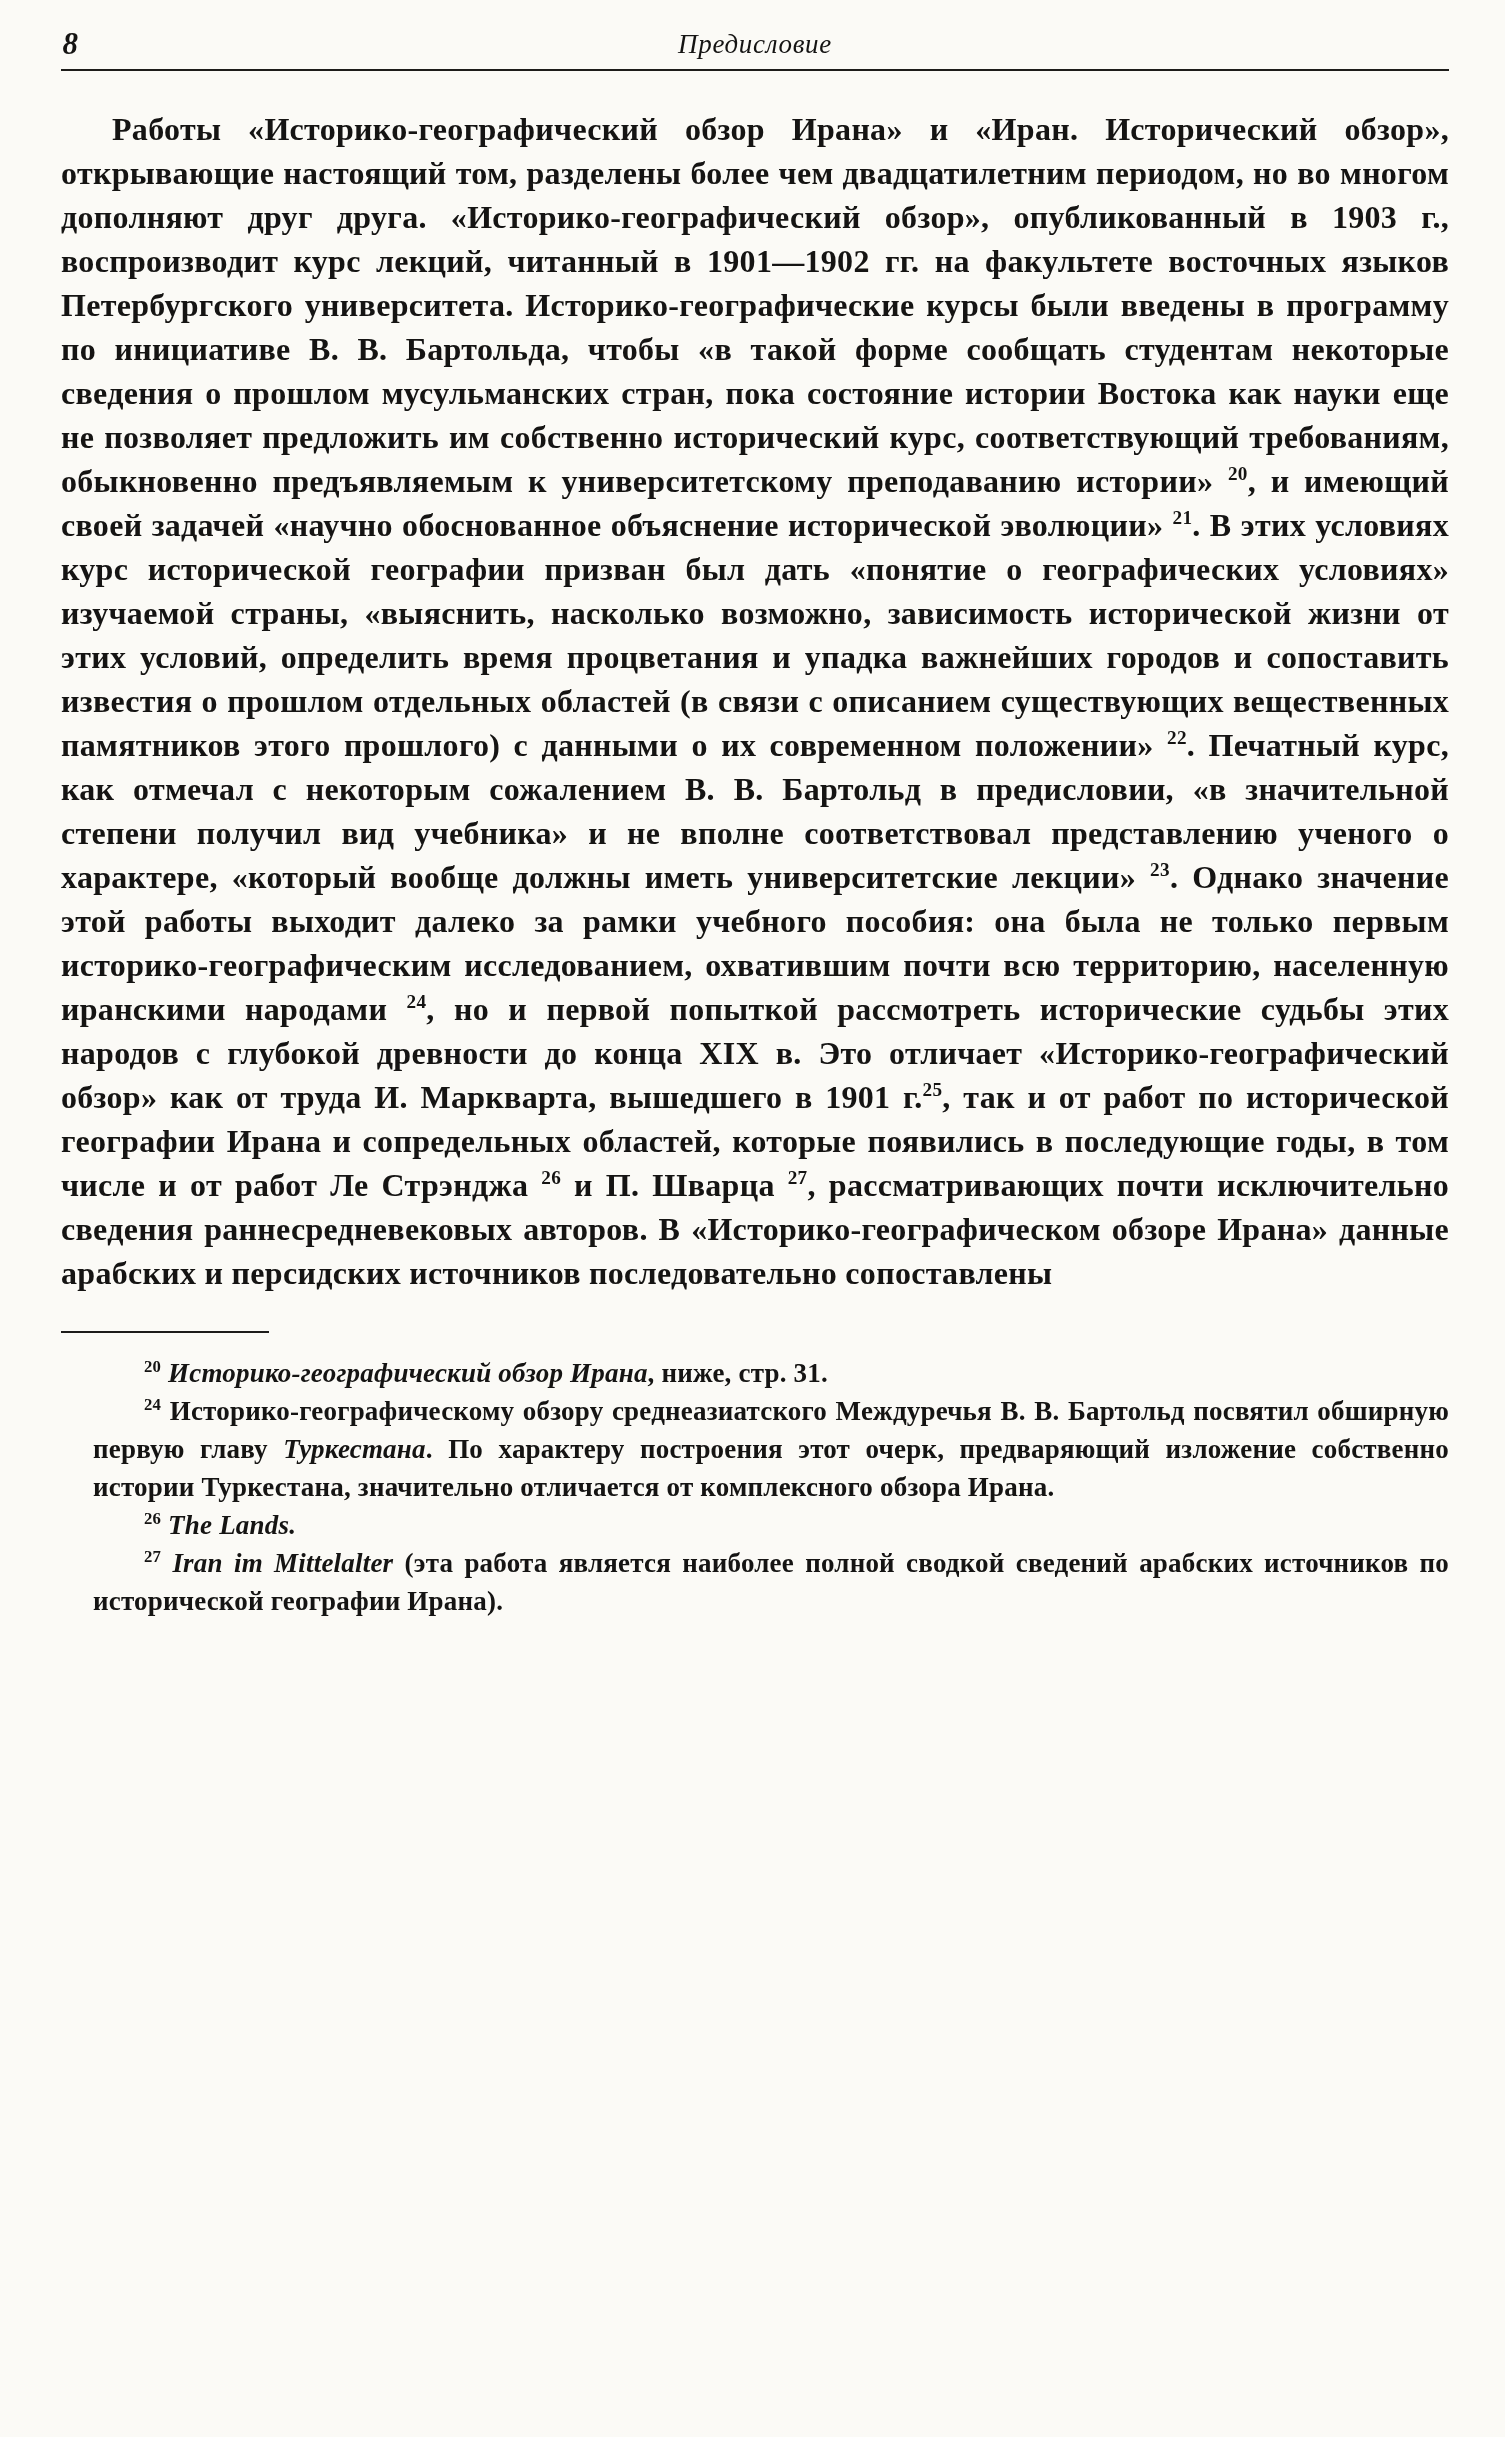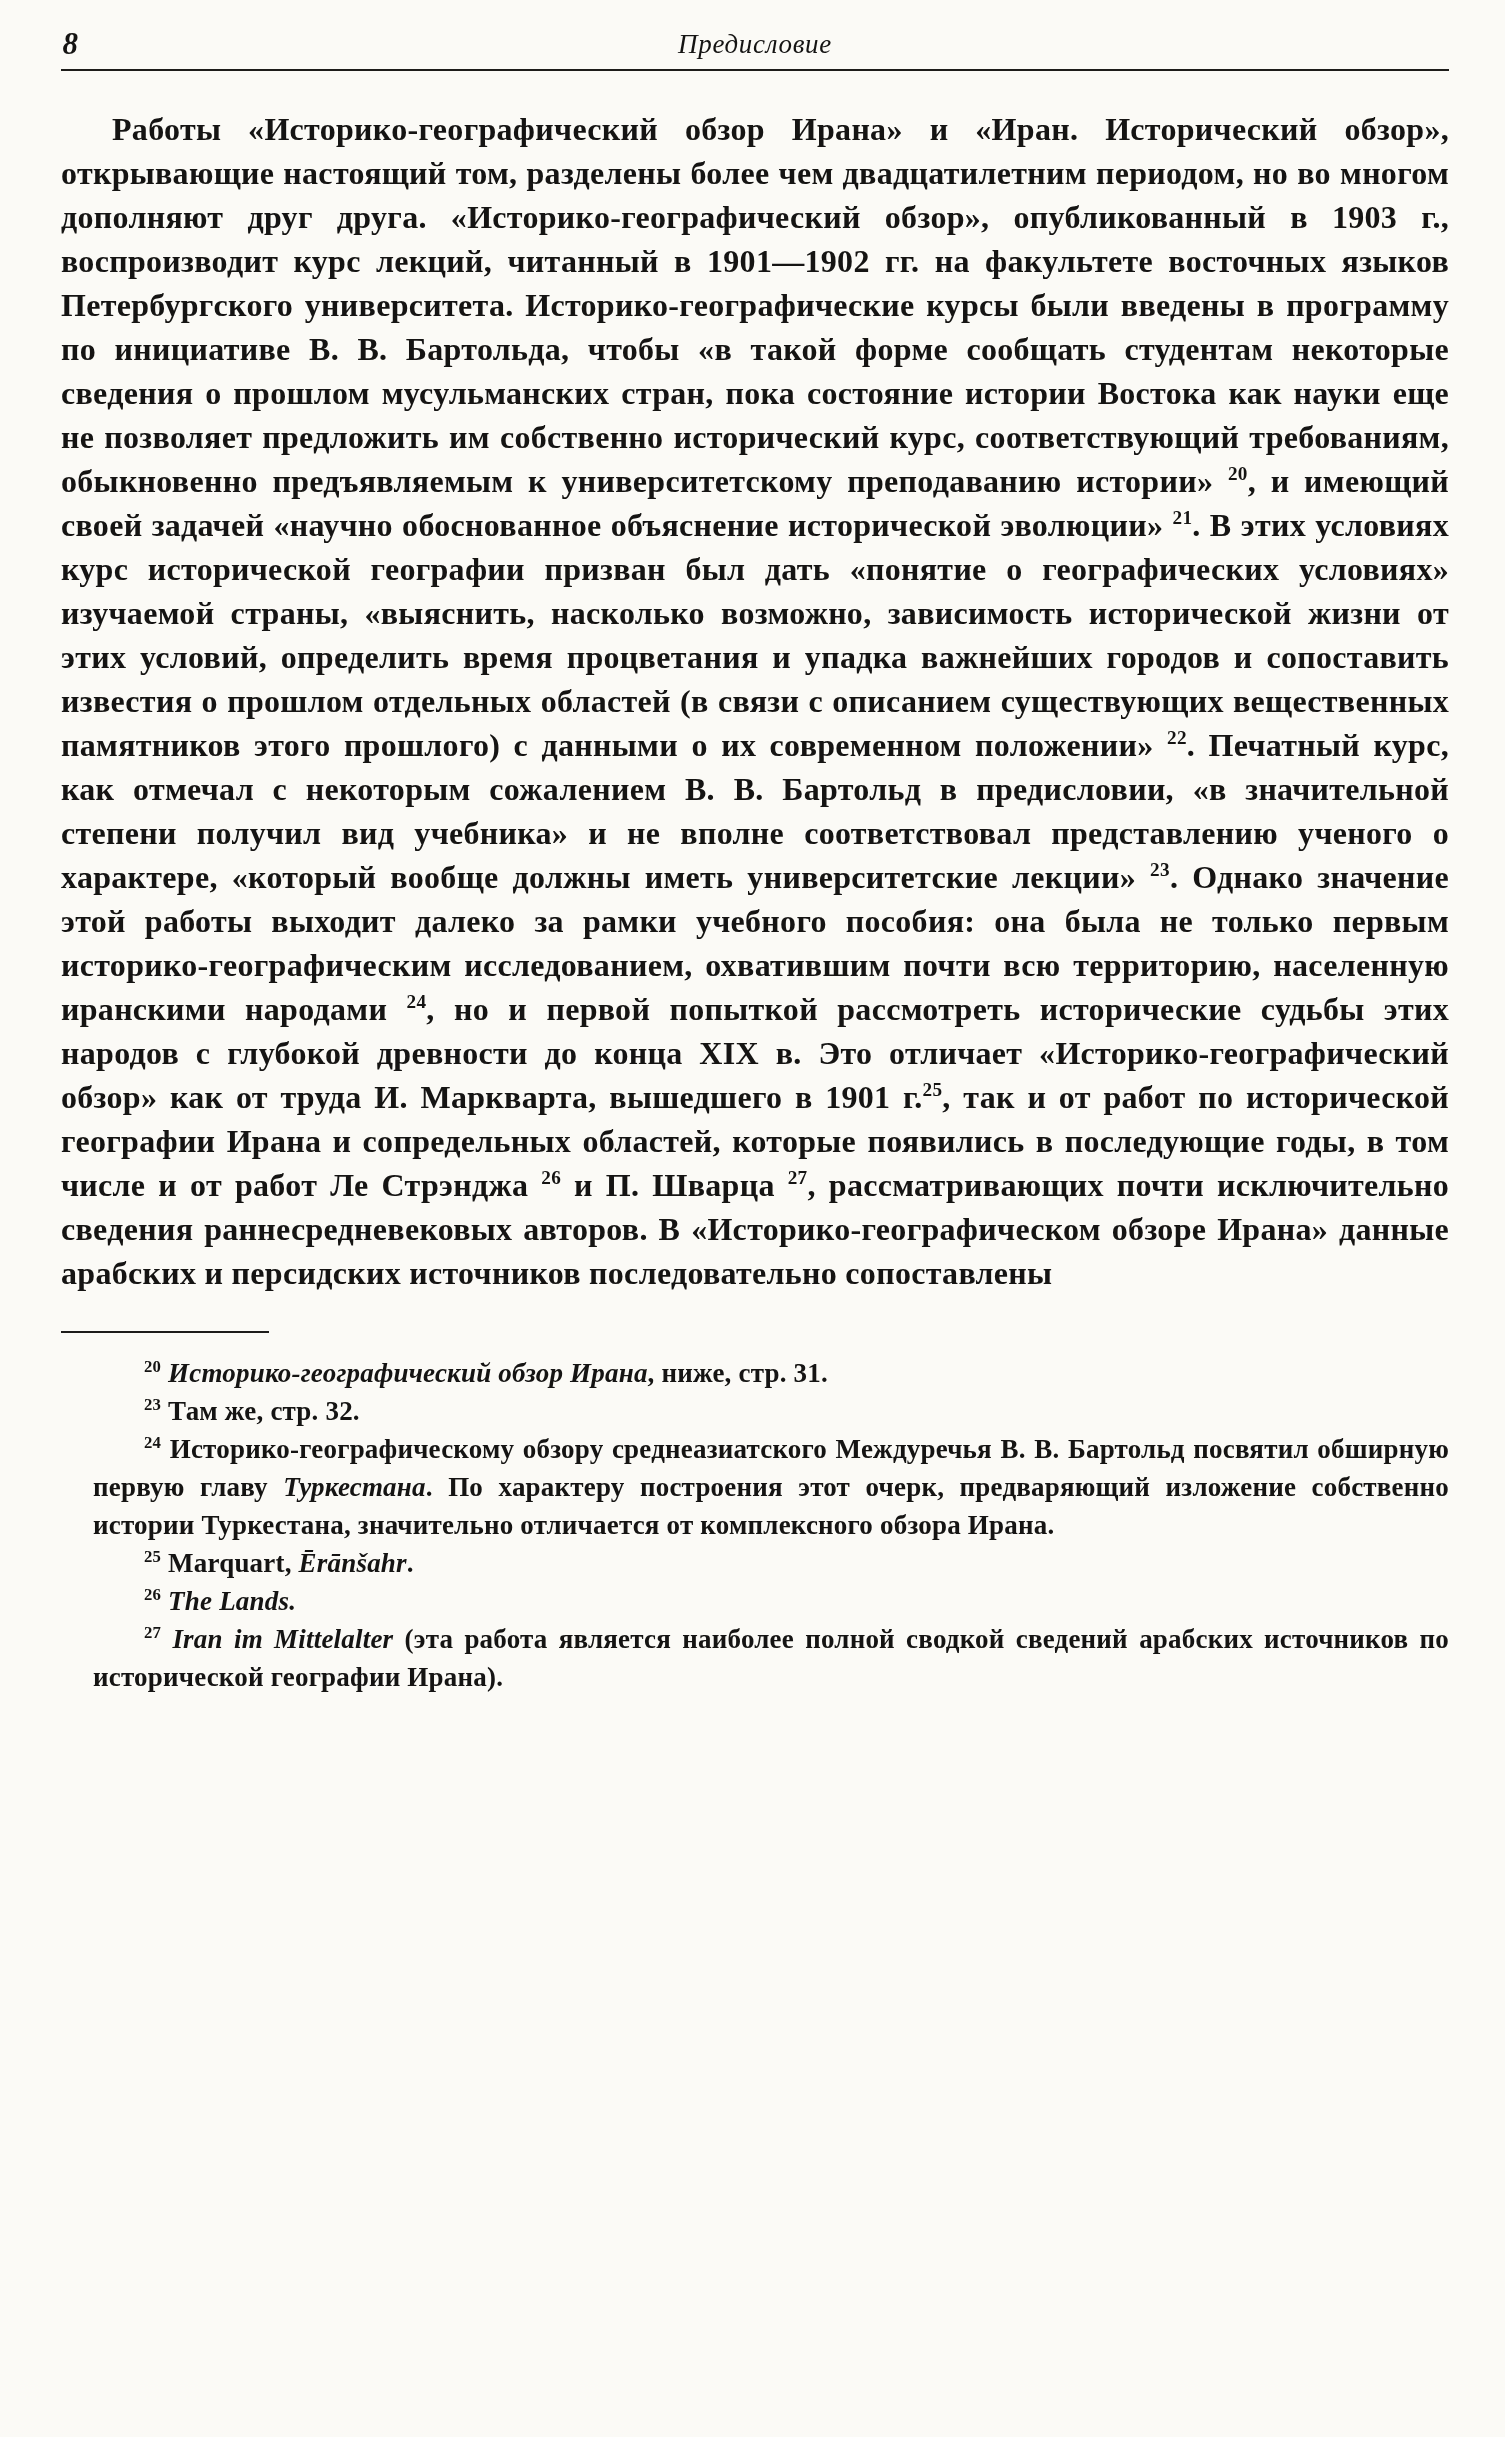--- a/index.html
+++ b/index.html
@@ -95,21 +95,19 @@
     <span class="page-number">8</span>
     <span class="header-title">Предисловие</span>
   </header>
 
   <main class="body-text" id="body-paragraph">Работы «Историко-географический обзор Ирана» и «Иран. Исторический обзор», открывающие настоящий том, разделены более чем двадцатилетним периодом, но во многом дополняют друг друга. «Историко-географический обзор», опубликованный в 1903 г., воспроизводит курс лекций, читанный в 1901—1902 гг. на факультете восточных языков Петербургского университета. Историко-географические курсы были введены в программу по инициативе В. В. Бартольда, чтобы «в такой форме сообщать студентам некоторые сведения о прошлом мусульманских стран, пока состояние истории Востока как науки еще не позволяет предложить им собственно исторический курс, соответствующий требованиям, обыкновенно предъявляемым к университетскому преподаванию истории» <sup>20</sup>, и имеющий своей задачей «научно обоснованное объяснение исторической эволюции» <sup>21</sup>. В этих условиях курс исторической географии призван был дать «понятие о географических условиях» изучаемой страны, «выяснить, насколько возможно, зависимость исторической жизни от этих условий, определить время процветания и упадка важнейших городов и сопоставить известия о прошлом отдельных областей (в связи с описанием существующих вещественных памятников этого прошлого) с данными о их современном положении» <sup>22</sup>. Печатный курс, как отмечал с некоторым сожалением В. В. Бартольд в предисловии, «в значительной степени получил вид учебника» и не вполне соответствовал представлению ученого о характере, «который вообще должны иметь университетские лекции» <sup>23</sup>. Однако значение этой работы выходит далеко за рамки учебного пособия: она была не только первым историко-географическим исследованием, охватившим почти всю территорию, населенную иранскими народами <sup>24</sup>, но и первой попыткой рассмотреть исторические судьбы этих народов с глубокой древности до конца XIX в. Это отличает «Историко-географический обзор» как от труда И. Маркварта, вышедшего в 1901 г.<sup>25</sup>, так и от работ по исторической географии Ирана и сопредельных областей, которые появились в последующие годы, в том числе и от работ Ле Стрэнджа <sup>26</sup> и П. Шварца <sup>27</sup>, рассматривающих почти исключительно сведения раннесредневековых авторов. В «Историко-географическом обзоре Ирана» данные арабских и персидских источников последовательно сопоставлены</main>
 
   <hr class="footnote-rule">
 
   <section class="footnotes" id="footnotes">
       <p class="footnote"><sup>20</sup> <i>Историко-географический обзор Ирана</i><span>, ниже, стр. 31.</span></p>
-      <p class="footnote"><sup>23</sup> <span>Там же, стр. 32.</span></p>
       <p class="footnote"><sup>24</sup> <span>Историко-географическому обзору среднеазиатского Междуречья В. В. Бартольд посвятил обширную первую главу </span><i>Туркестана</i><span>. По характеру построения этот очерк, предваряющий изложение собственно истории Туркестана, значительно отличается от комплексного обзора Ирана.</span></p>
-      <p class="footnote"><sup>25</sup> <span>Marquart, </span><i>Ērānšahr</i><span>.</span></p>
       <p class="footnote"><sup>26</sup> <i>The Lands.</i></p>
       <p class="footnote"><sup>27</sup> <i>Iran im Mittelalter</i><span> (эта работа является наиболее полной сводкой сведений арабских источников по исторической географии Ирана).</span></p>
     </section>
 
 </div>
 
 
 </body></html>

